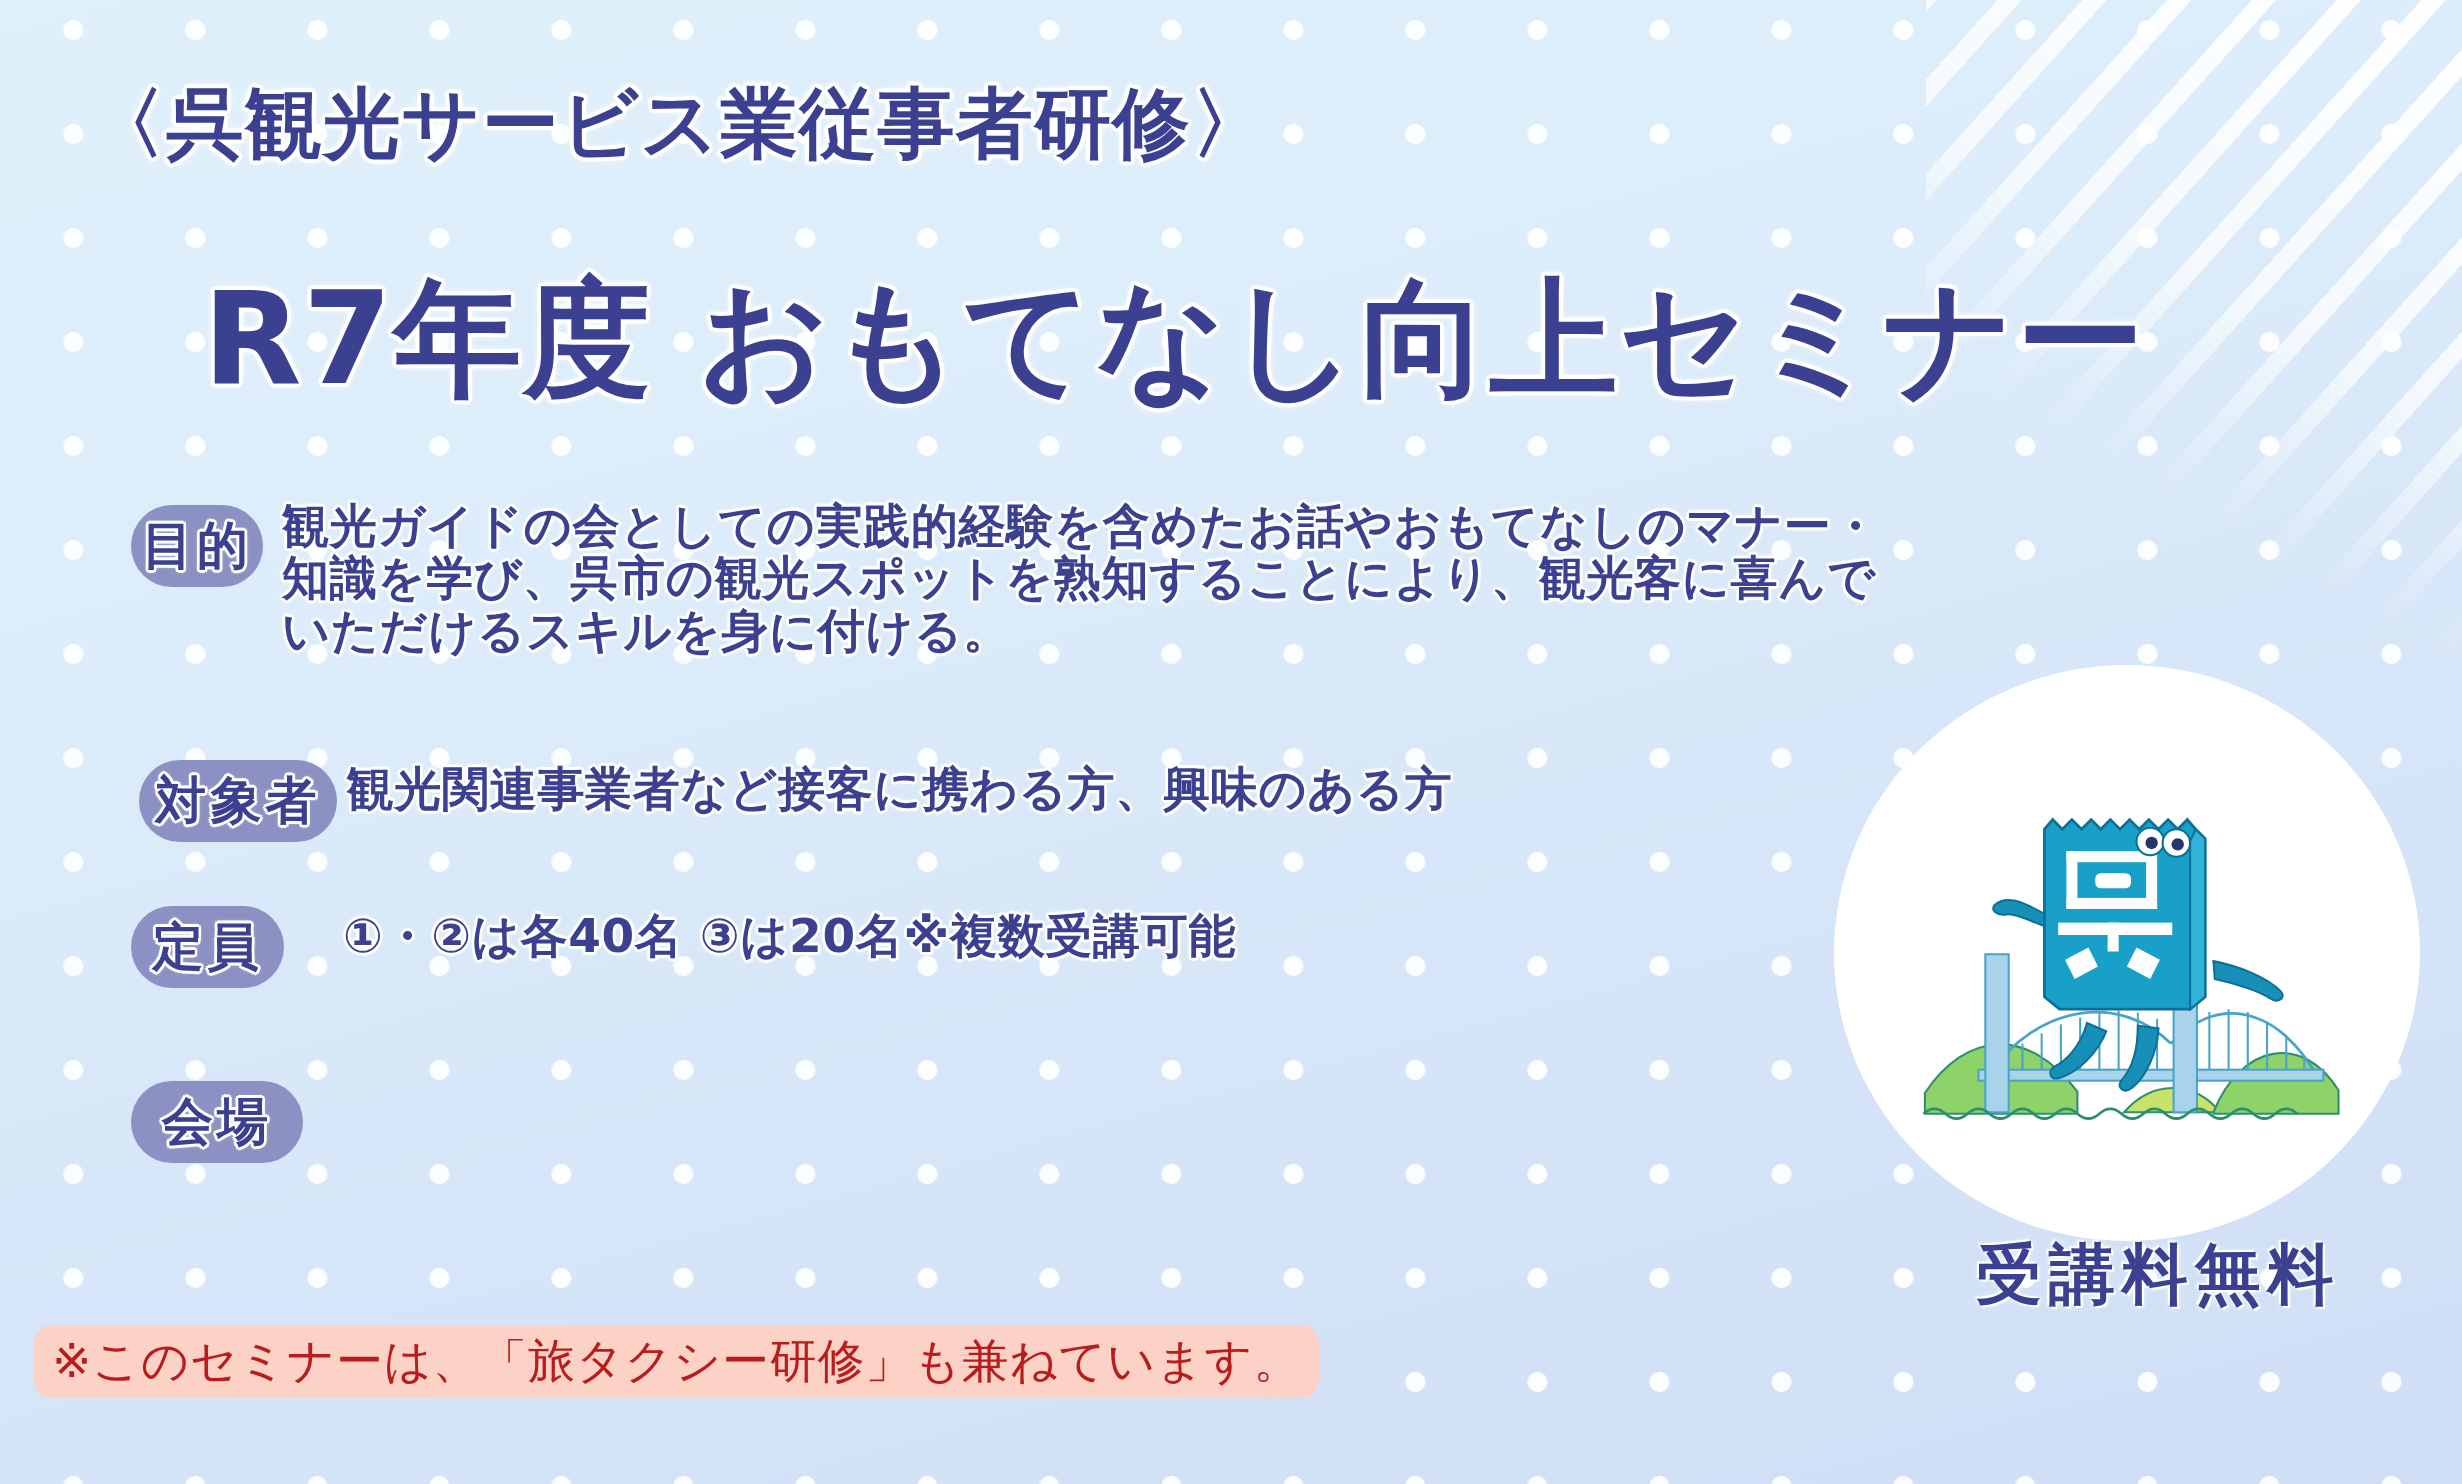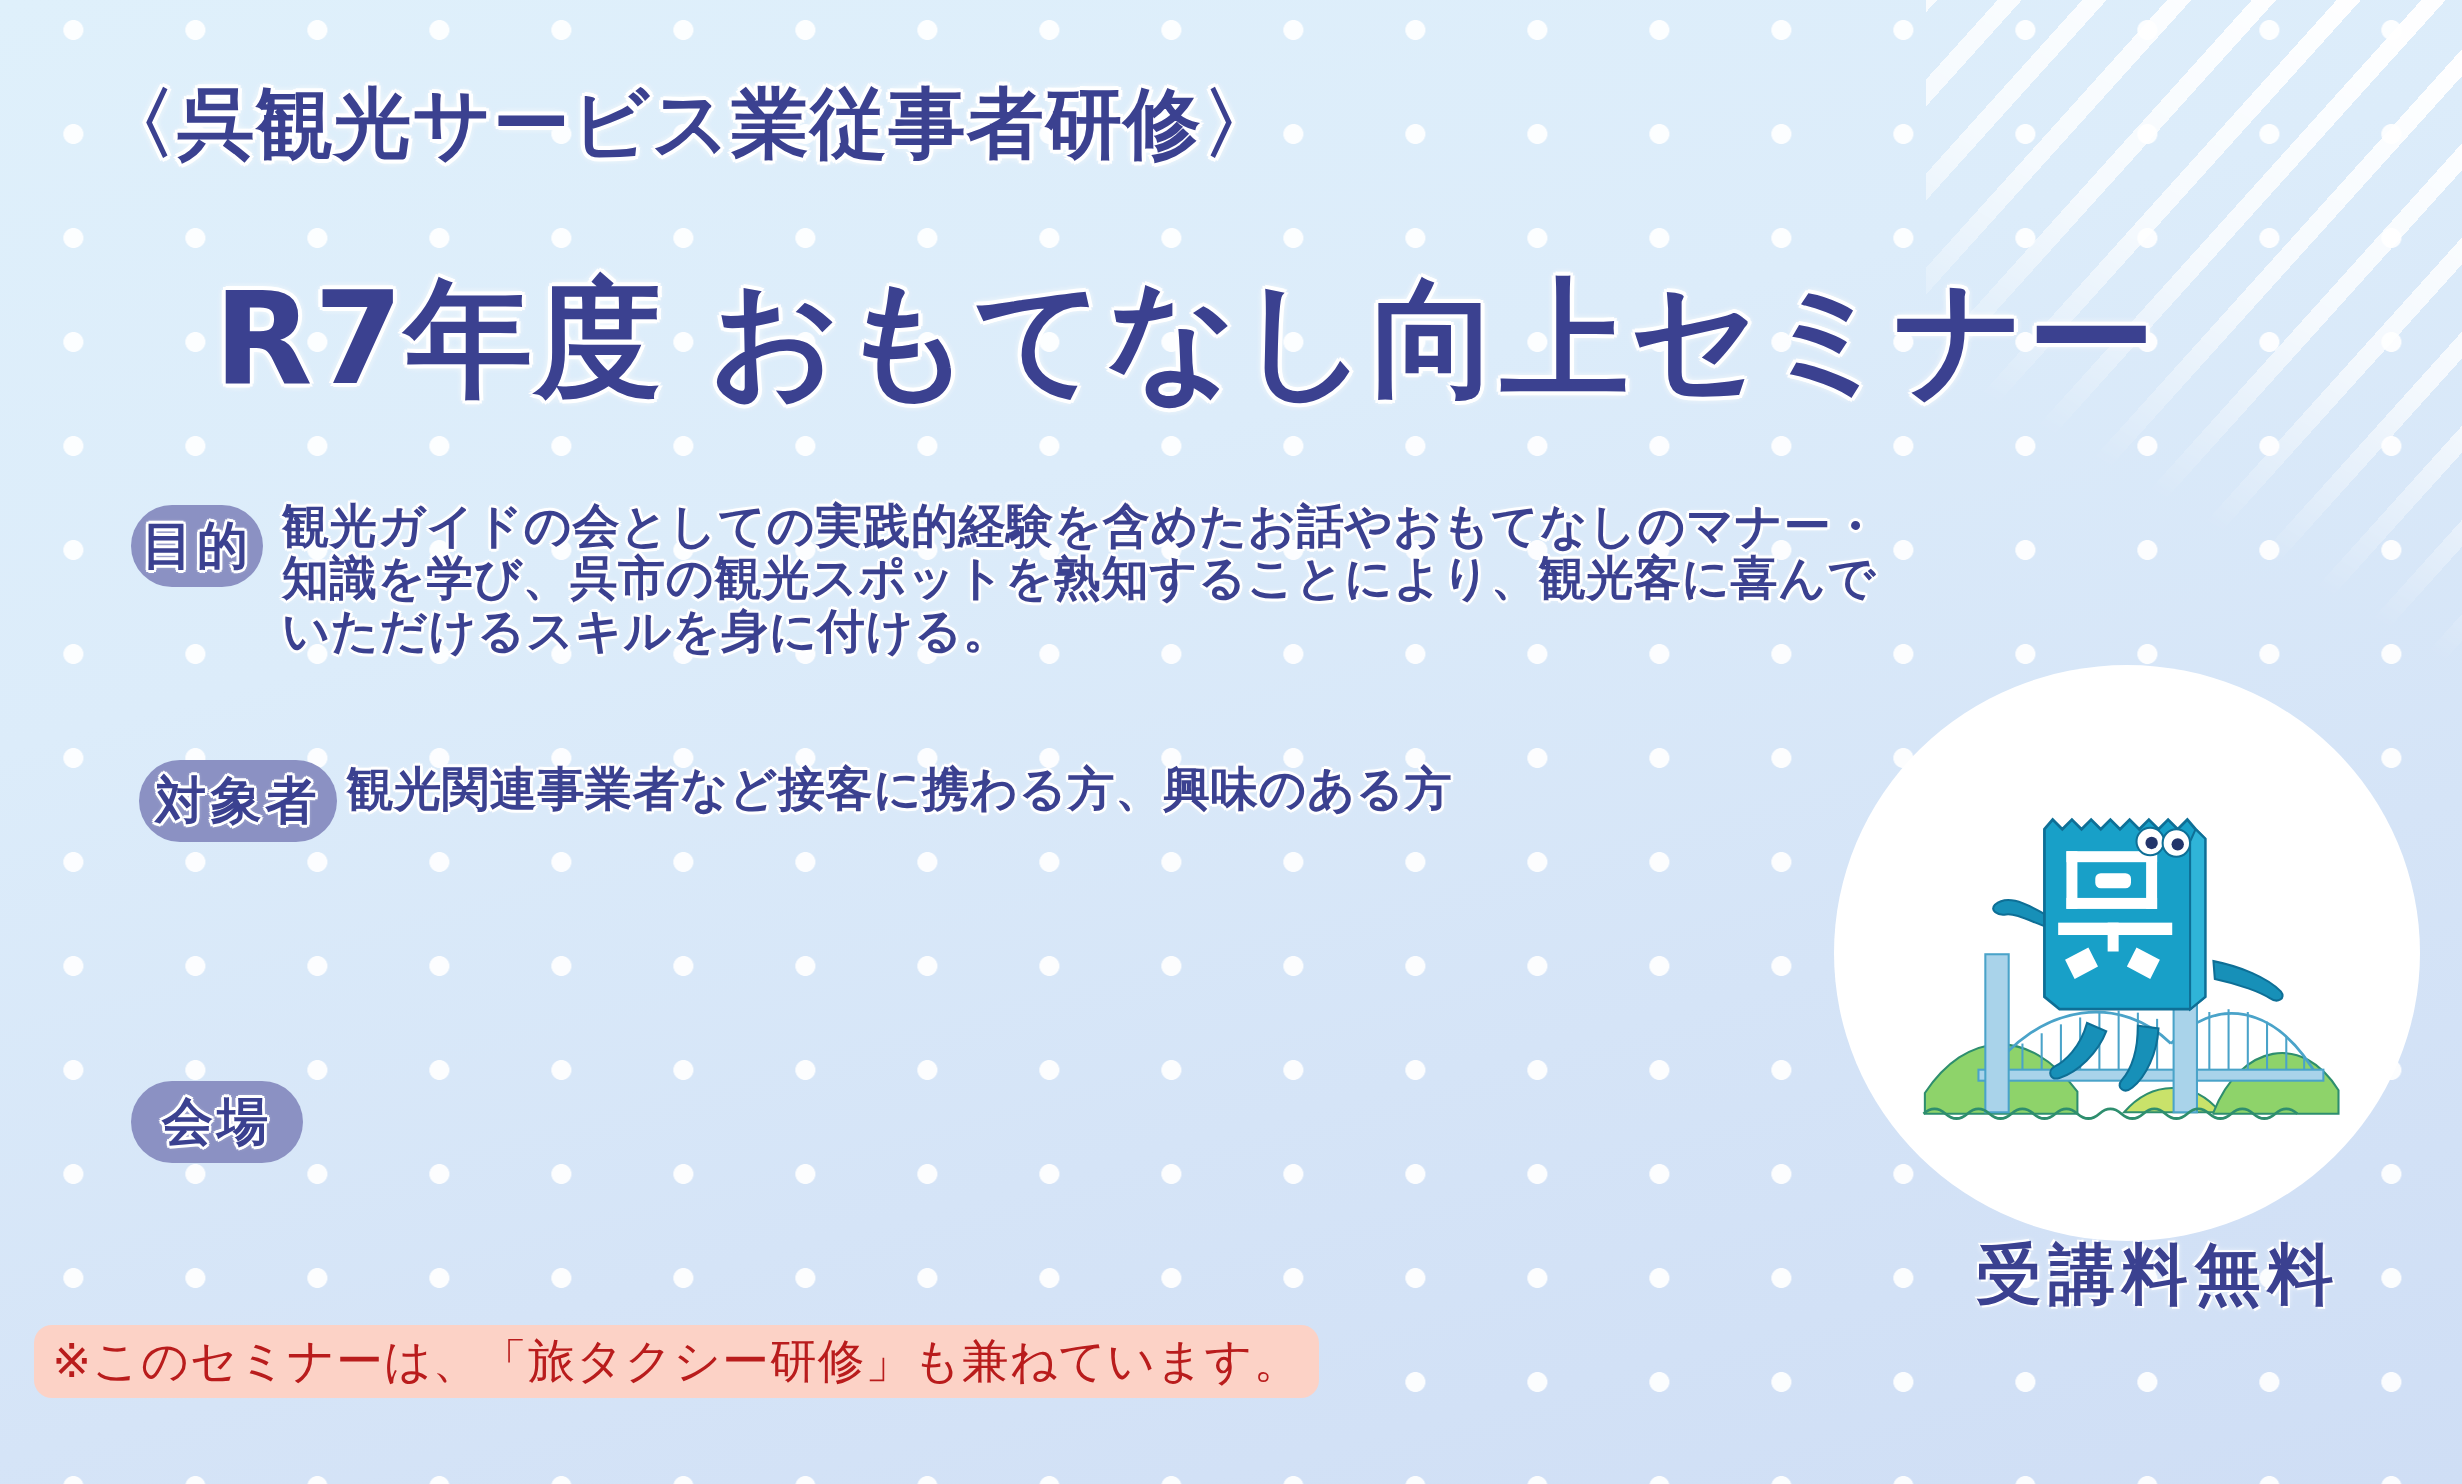--- a/index.html
+++ b/index.html
@@ -36,21 +36,21 @@
   }
   .circle-white{
     position:absolute;
     left:1834px; top:665px;
     width:586px; height:576px;
     background:#ffffff;
     border-radius:50%;
     box-shadow:0 0 0 0 rgba(0,0,0,0);
   }
   
-  .navy { color:#3b4190;margin-left:11px; }
+  .navy { color:#3b4190; }
   .outline-w{
     -webkit-text-stroke:0px;
     text-shadow:
       0 0 9.6px #ffffff, 0 0 9.6px #ffffff,
       4.1px 0 0 #fff, -4.1px 0 0 #fff, 0 4.1px 0 #fff, 0 -4.1px 0 #fff,
       2.7px 2.7px 0 #fff, -2.7px 2.7px 0 #fff, 2.7px -2.7px 0 #fff, -2.7px -2.7px 0 #fff;
   }
   #kicker{
     position:absolute; left:88px; top:73px;
     font-size:77px; font-weight:bold;
@@ -154,20 +154,26 @@
 
   <div class="row" id="row-purpose">
     <div class="pill">
       <span>目的</span>
     </div>
     <div class="body-text">観光ガイドの会としての実践的経験を含めたお話やおもてなしのマナー・
 知識を学び、呉市の観光スポットを熟知することにより、観光客に喜んで
 いただけるスキルを身に付ける。</div>
   </div>
 
+  <div class="row" id="row-capacity">
+    <div class="pill">
+      <span>定員</span>
+    </div>
+    <div class="body-text">①・②は各40名 ③は20名※複数受講可能</div>
+  </div>
 
   <div class="row" id="row-venue">
     <div class="pill">
       <span>会場</span>
     </div>
   </div>
 
   <svg id="mascot" viewBox="0 0 620 560">
 
     <path d="M10 470 C 70 380, 160 372, 232 468 L 232 500 L 10 500 Z" fill="#8ed36a" stroke="#2e8e6e" stroke-width="3"></path>

